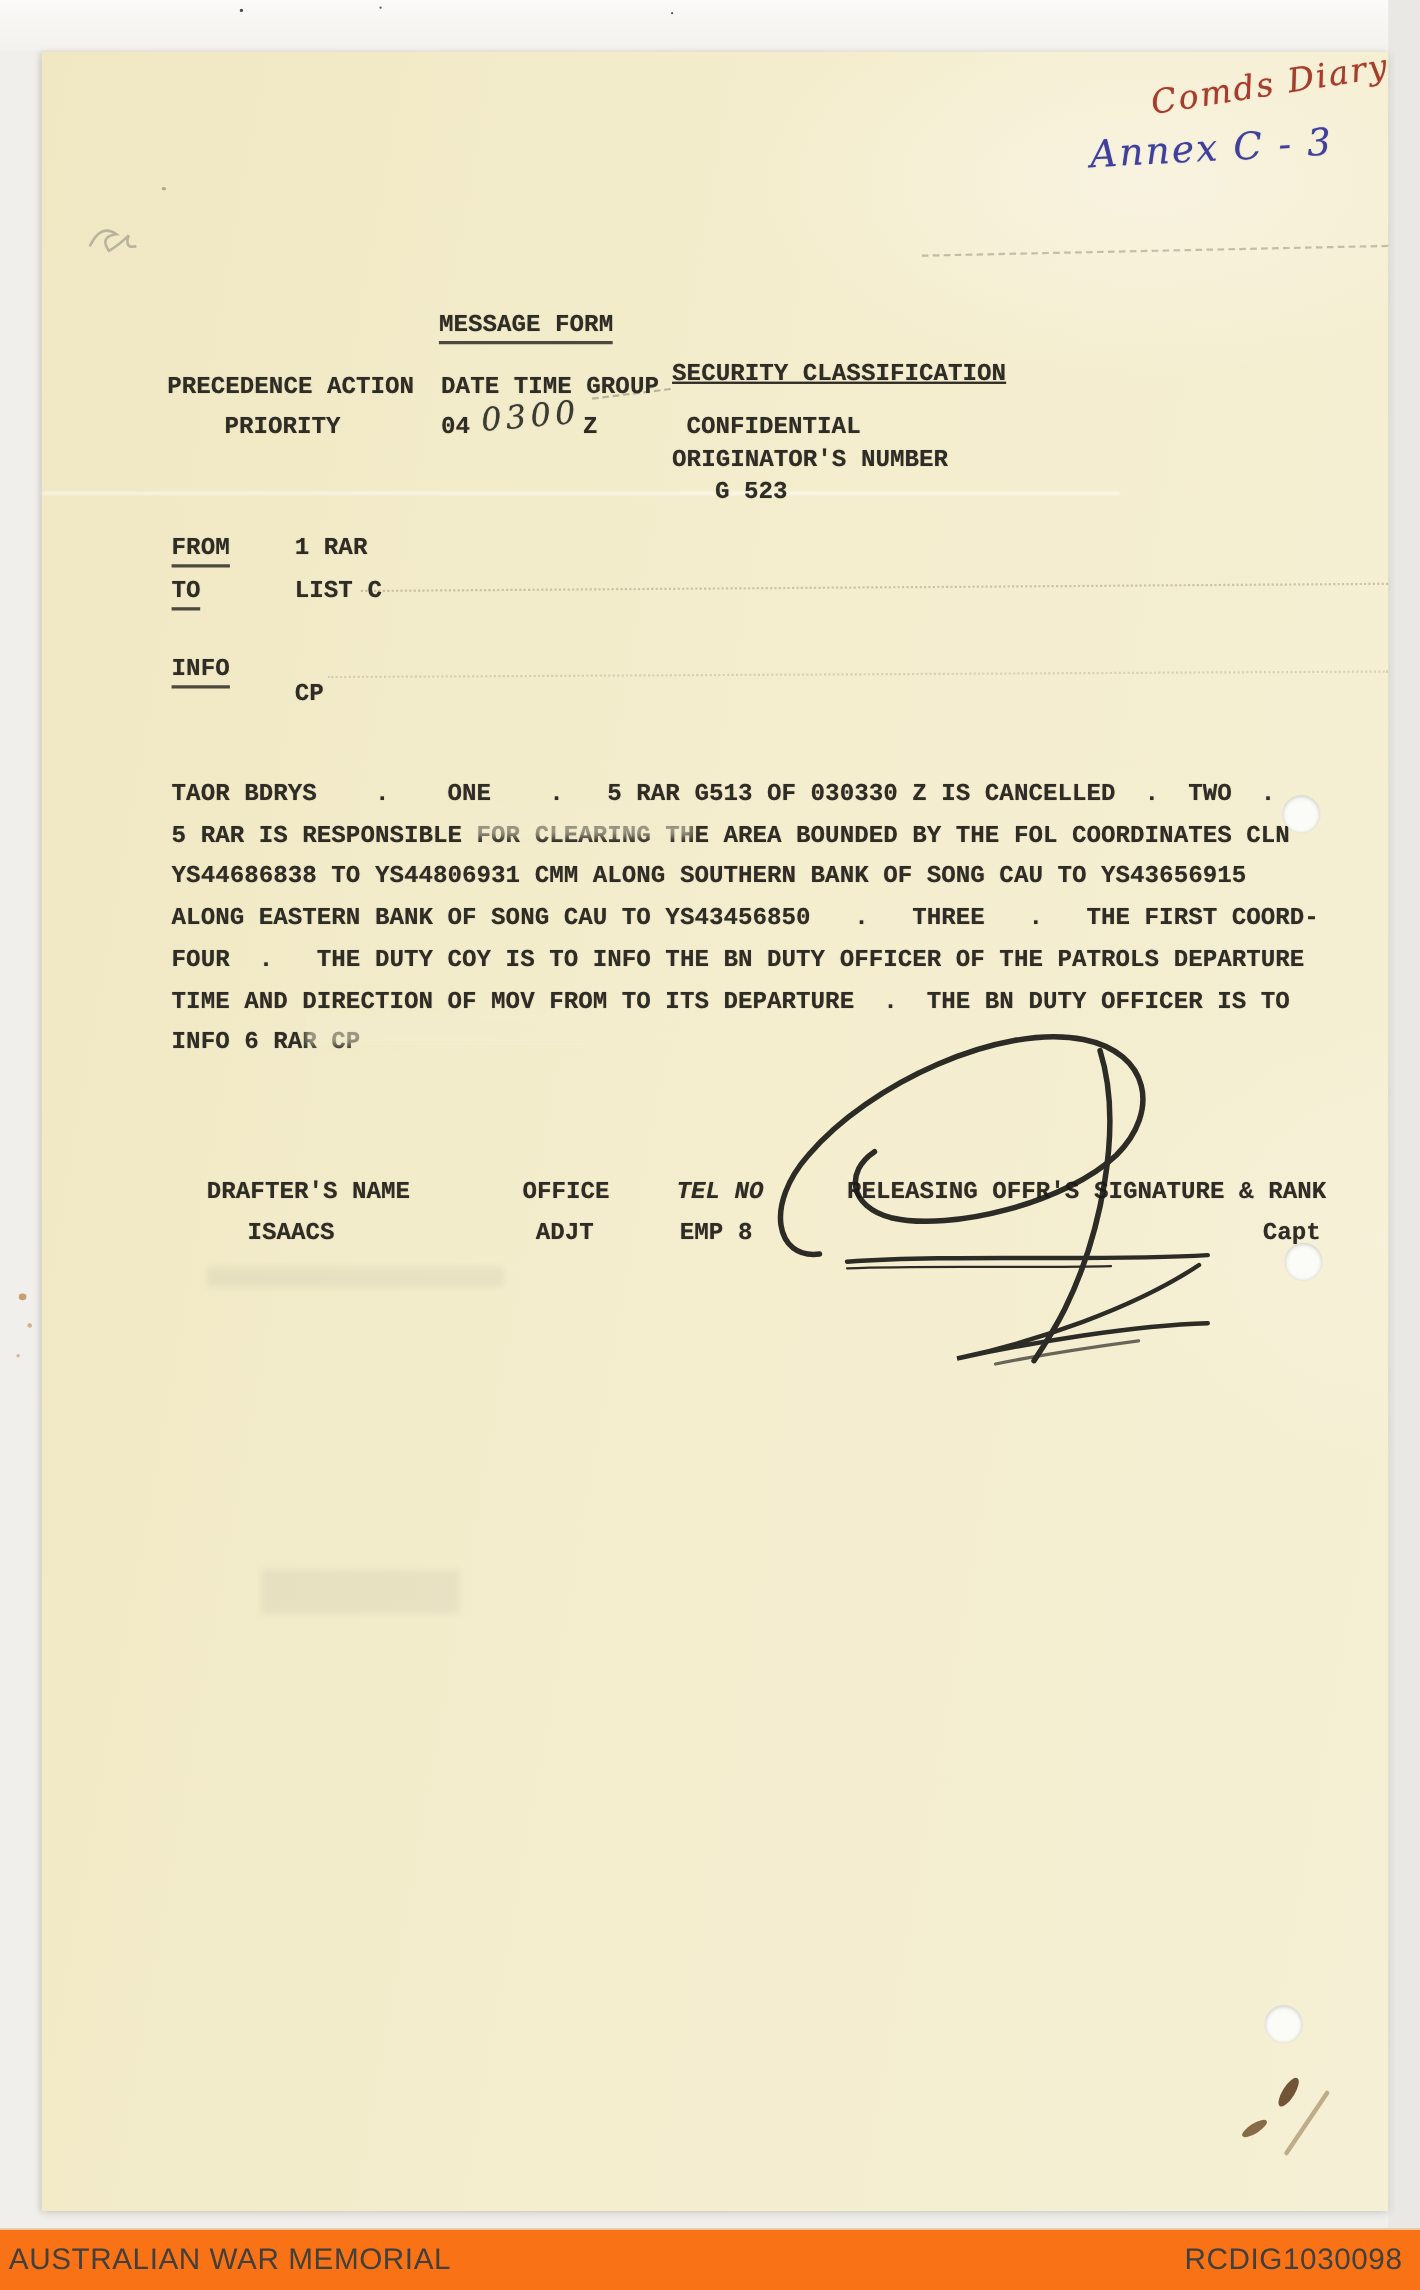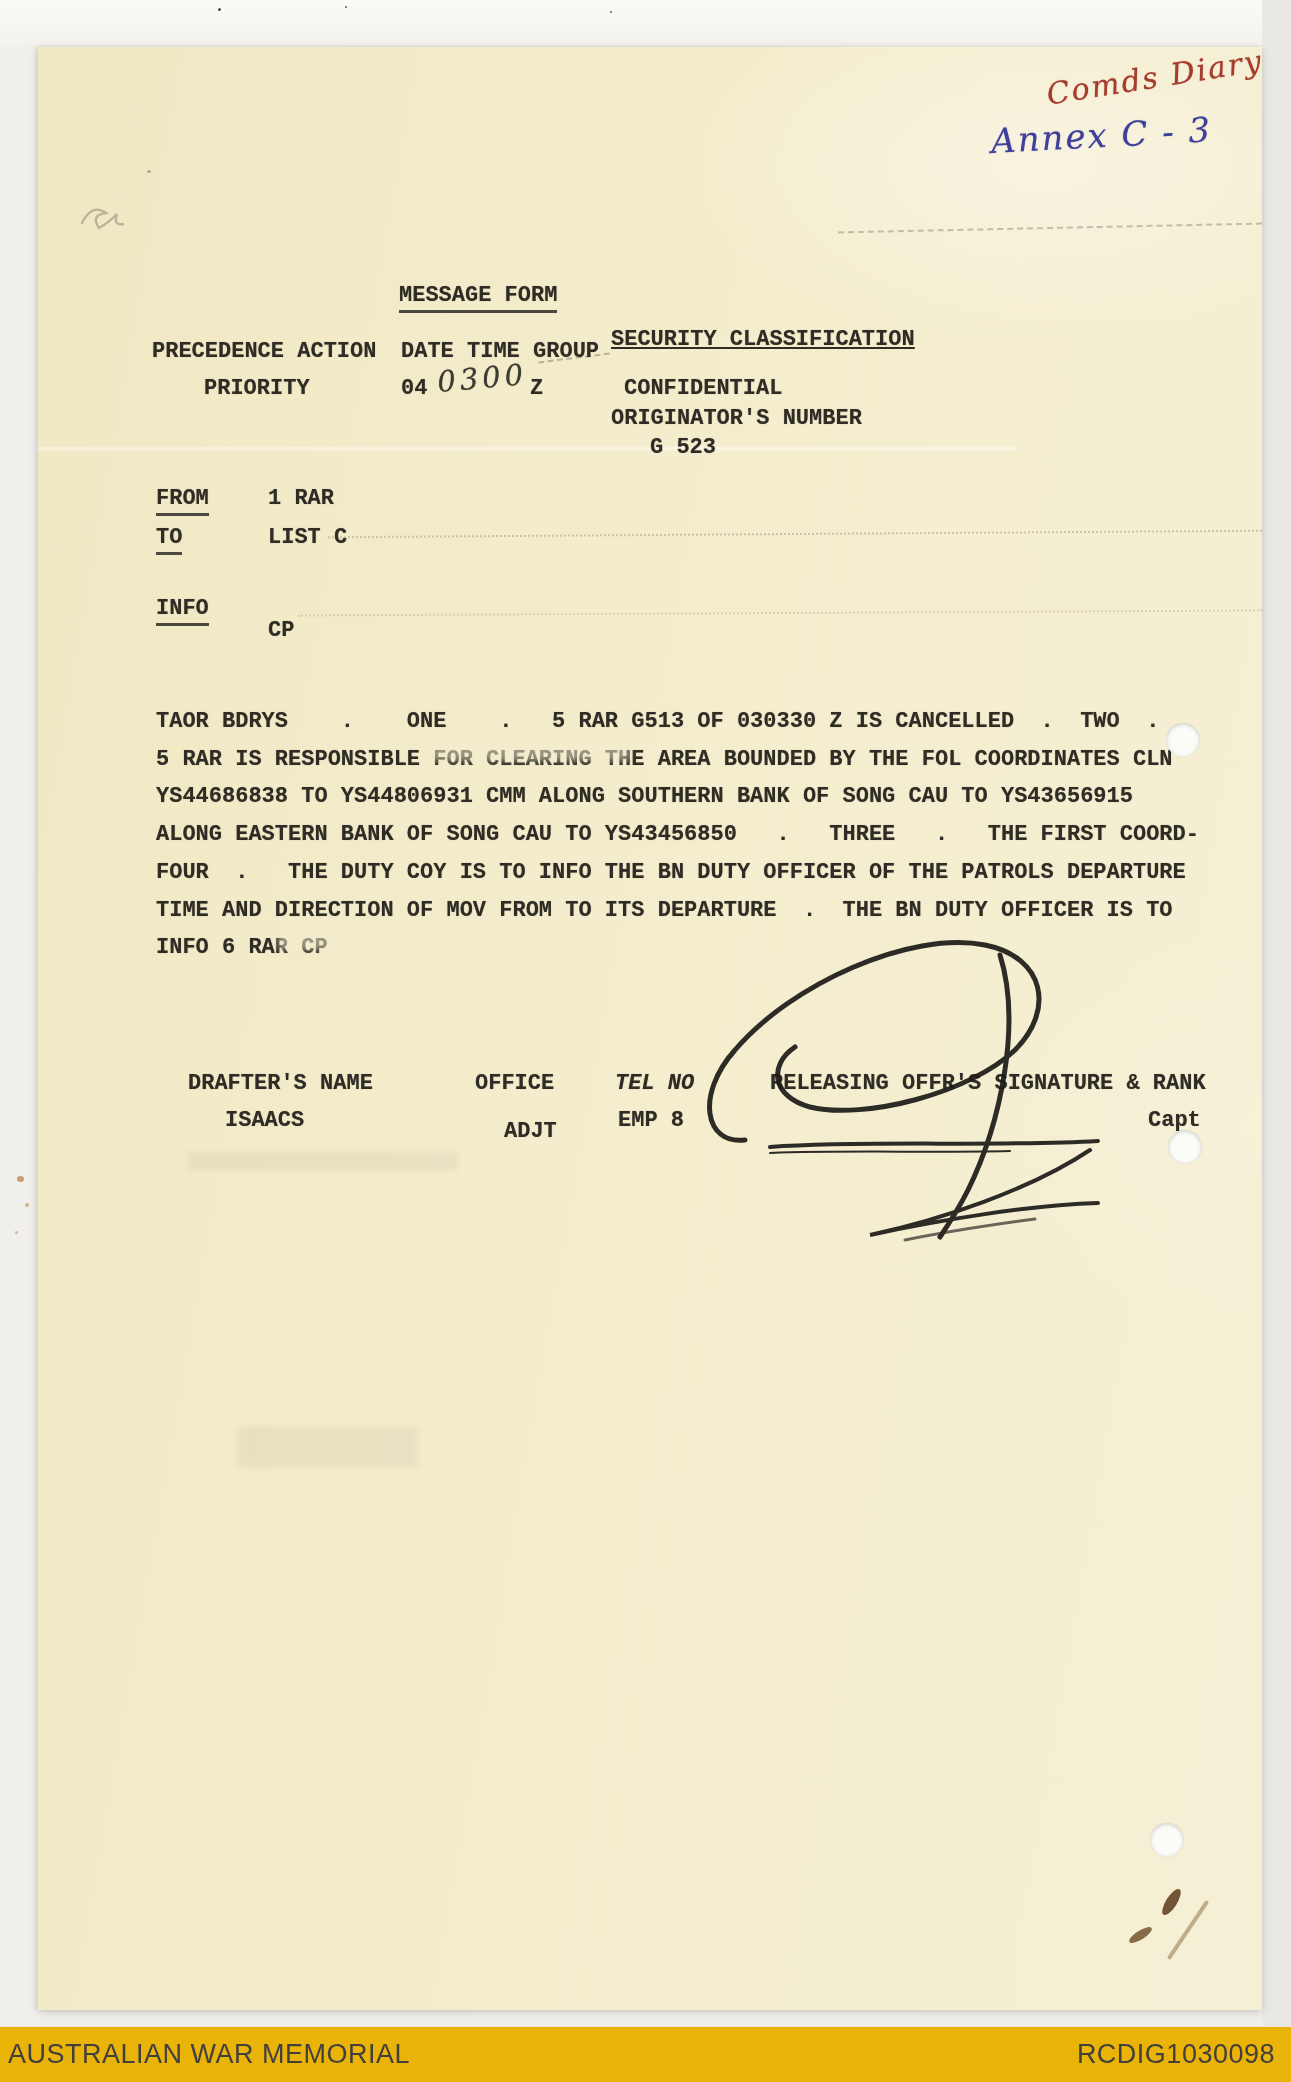--- a/index.html
+++ b/index.html
@@ -49,21 +49,21 @@
   .c-dot2{left:260px;top:565px;width:964px;border-top:2px dotted rgba(110,100,75,.20);transform:rotate(-.3deg);}
 
   .fade{position:absolute;background:rgba(243,236,205,.55);filter:blur(3px);}
   .smudge{position:absolute;background:rgba(150,145,130,.12);filter:blur(3px);}
   .speck{position:absolute;border-radius:50%;}
   .stain{position:absolute;border-radius:50%;}
 
   .sig-svg{position:absolute;left:662px;top:888px;}
 
   
-  .footer-bar{position:absolute;left:0;bottom:0;width:1291px;height:56px;background:#eab308;
+  .footer-bar{position:absolute;left:0;bottom:0;width:1291px;height:56px;background:#f97316;
               border-top:1px solid #e6e5e1;display:flex;align-items:center;justify-content:space-between;
               box-sizing:border-box;padding:0 16px 0 8px;}
   .footer-bar span{font-family:"Liberation Sans",sans-serif;font-size:27px;color:#42403d;letter-spacing:.5px;}
 </style>
 </head>
 <body>
 
 <div class="stage">
   <div class="top-strip"></div>
   <div class="right-strip"></div>
@@ -127,21 +127,21 @@
     <div class="fade" style="left:240px;top:875px;width:330px;height:28px;"></div>
     <div class="smudge" style="left:150px;top:1105px;width:270px;height:18px;"></div>
     <div class="smudge" style="left:200px;top:1380px;width:180px;height:40px;"></div>
 
     <div class="typed" style="left:150px;top:1026px;">DRAFTER'S NAME</div>
     <div class="typed" style="left:437px;top:1026px;">OFFICE</div>
     <div class="typed" style="left:577px;top:1026px;font-style:italic;">TEL NO</div>
     <div class="typed" style="left:732px;top:1026px;">RELEASING OFFR'S SIGNATURE &amp; RANK</div>
 
     <div class="typed" style="left:187px;top:1063px;">ISAACS</div>
-    <div class="typed" style="left:466px;top:1063px;margin-top:11px;">ADJT</div>
+    <div class="typed" style="left:449px;top:1063px;">ADJT</div>
     <div class="typed" style="left:580px;top:1063px;">EMP 8</div>
     <div class="typed" style="left:1110px;top:1063px;">Capt</div>
 
     <svg class="sig-svg" width="460" height="310" viewBox="0 0 460 310">
       <g stroke="#1c1b17" fill="none" stroke-linecap="round" opacity=".92">
         <path d="M45,205 C5,210 -5,160 35,115 C90,50 210,-5 285,10 C345,22 355,75 315,115 C270,158 165,185 110,172 C72,162 68,130 95,112" stroke-width="5"></path>
         <path d="M300,20 C322,90 300,190 268,255 C258,275 248,290 240,302" stroke-width="5"></path>
         <path d="M70,212 C170,205 300,212 398,206" stroke-width="4"></path>
         <path d="M70,218 C150,215 230,218 310,216" stroke-width="2"></path>
         <path d="M390,215 C330,255 240,285 170,300 C240,285 330,270 398,268" stroke-width="4"></path>

